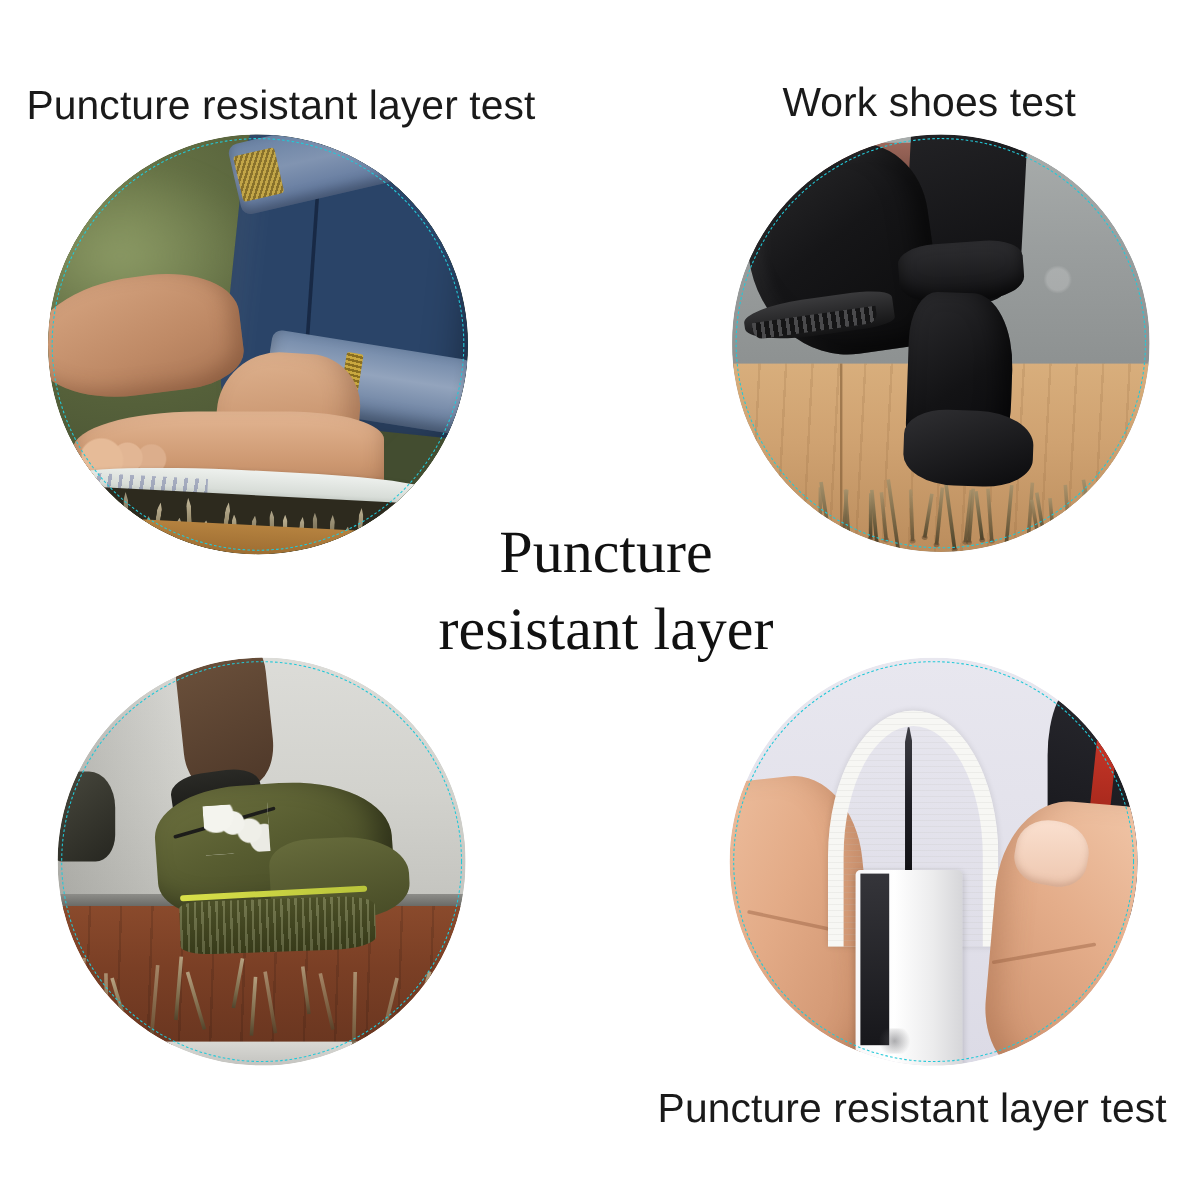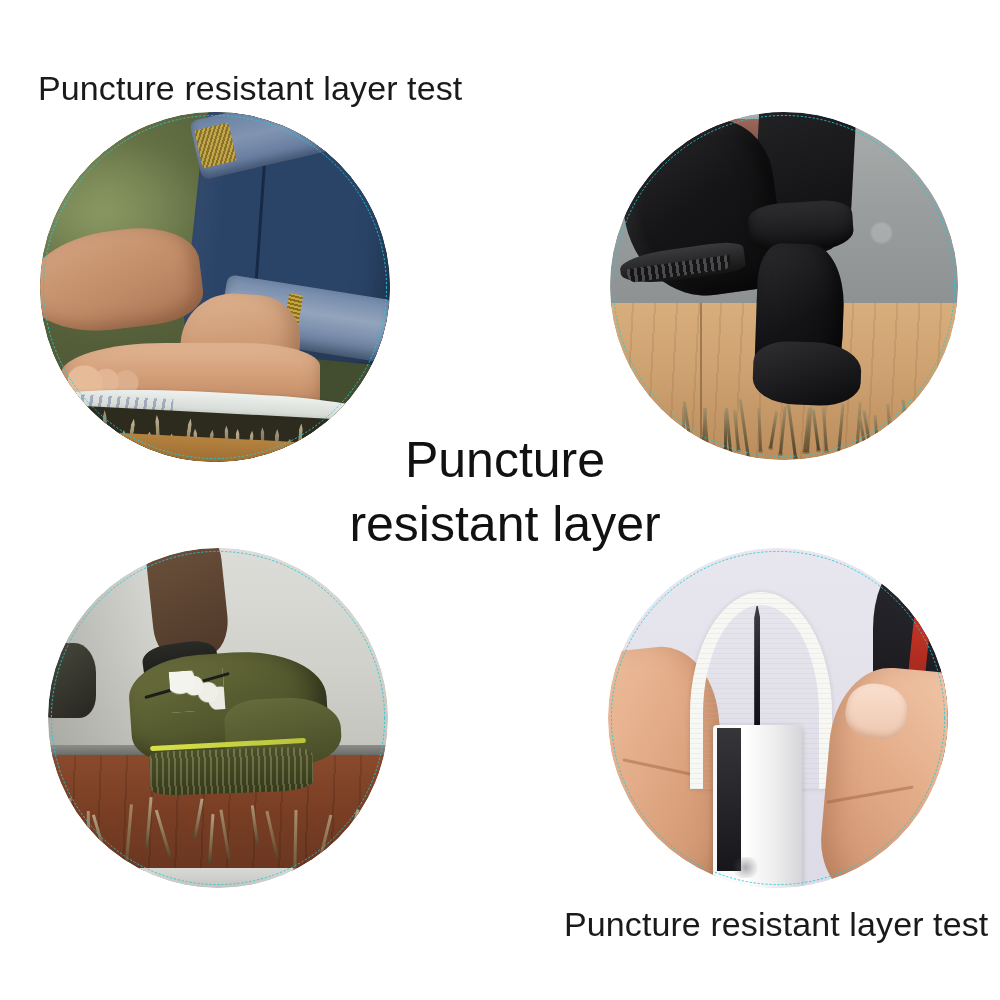--- a/index.html
+++ b/index.html
@@ -25,35 +25,34 @@
   
   .label {
     position: absolute;
     font-family: "Liberation Sans", sans-serif;
     font-weight: 400;
     font-size: 34px;
     line-height: 1.1;
     color: #1a1a1a;
     white-space: nowrap;
     letter-spacing: 0.1px;
-    margin-left: 16px;
   }
   .label-tl { left: 22px;  top: 70px; }
   .label-tr { left: 652px; top: 68px; }
   .label-bl { left: 92px;  top: 906px; }
   .label-br { left: 548px; top: 906px; }
 
   
   .center-title {
     position: absolute;
     left: 290px;
     top: 428px;
     width: 430px;
     text-align: center;
-    font-family: Liberation Sans, sans-serif;
+    font-family: Liberation Serif, serif;
     font-weight: 400;
     font-size: 50px;
     line-height: 1.28;
     color: #111111;
     z-index: 6;
   }
   .center-title .tline { display: block; }
 
   
   .circle {
@@ -506,20 +505,21 @@
         </div>
       <div class="p1-board"></div>
     </div>
   </div>
   <div class="ring r-tl">
     <svg viewBox="0 0 100 100" preserveAspectRatio="none" aria-hidden="true">
       <circle cx="50" cy="50" r="49" fill="none" stroke="#22c9d8" stroke-width="0.9" stroke-dasharray="2.2 1.8" vector-effect="non-scaling-stroke"></circle>
     </svg>
   </div>
 
+  <div class="label label-tr">Work shoes test</div>
 
   <div class="circle c-tr">
     <div class="photo">
       <div class="p2-bg"></div>
       <div class="p2-concrete"></div>
       <div class="p2-brick"></div>
       <div class="p2-wood"></div>
       <div class="p2-wood-seam"></div>
       <div class="p2-leg-right"></div>
       <div class="p2-boot-left"></div>

